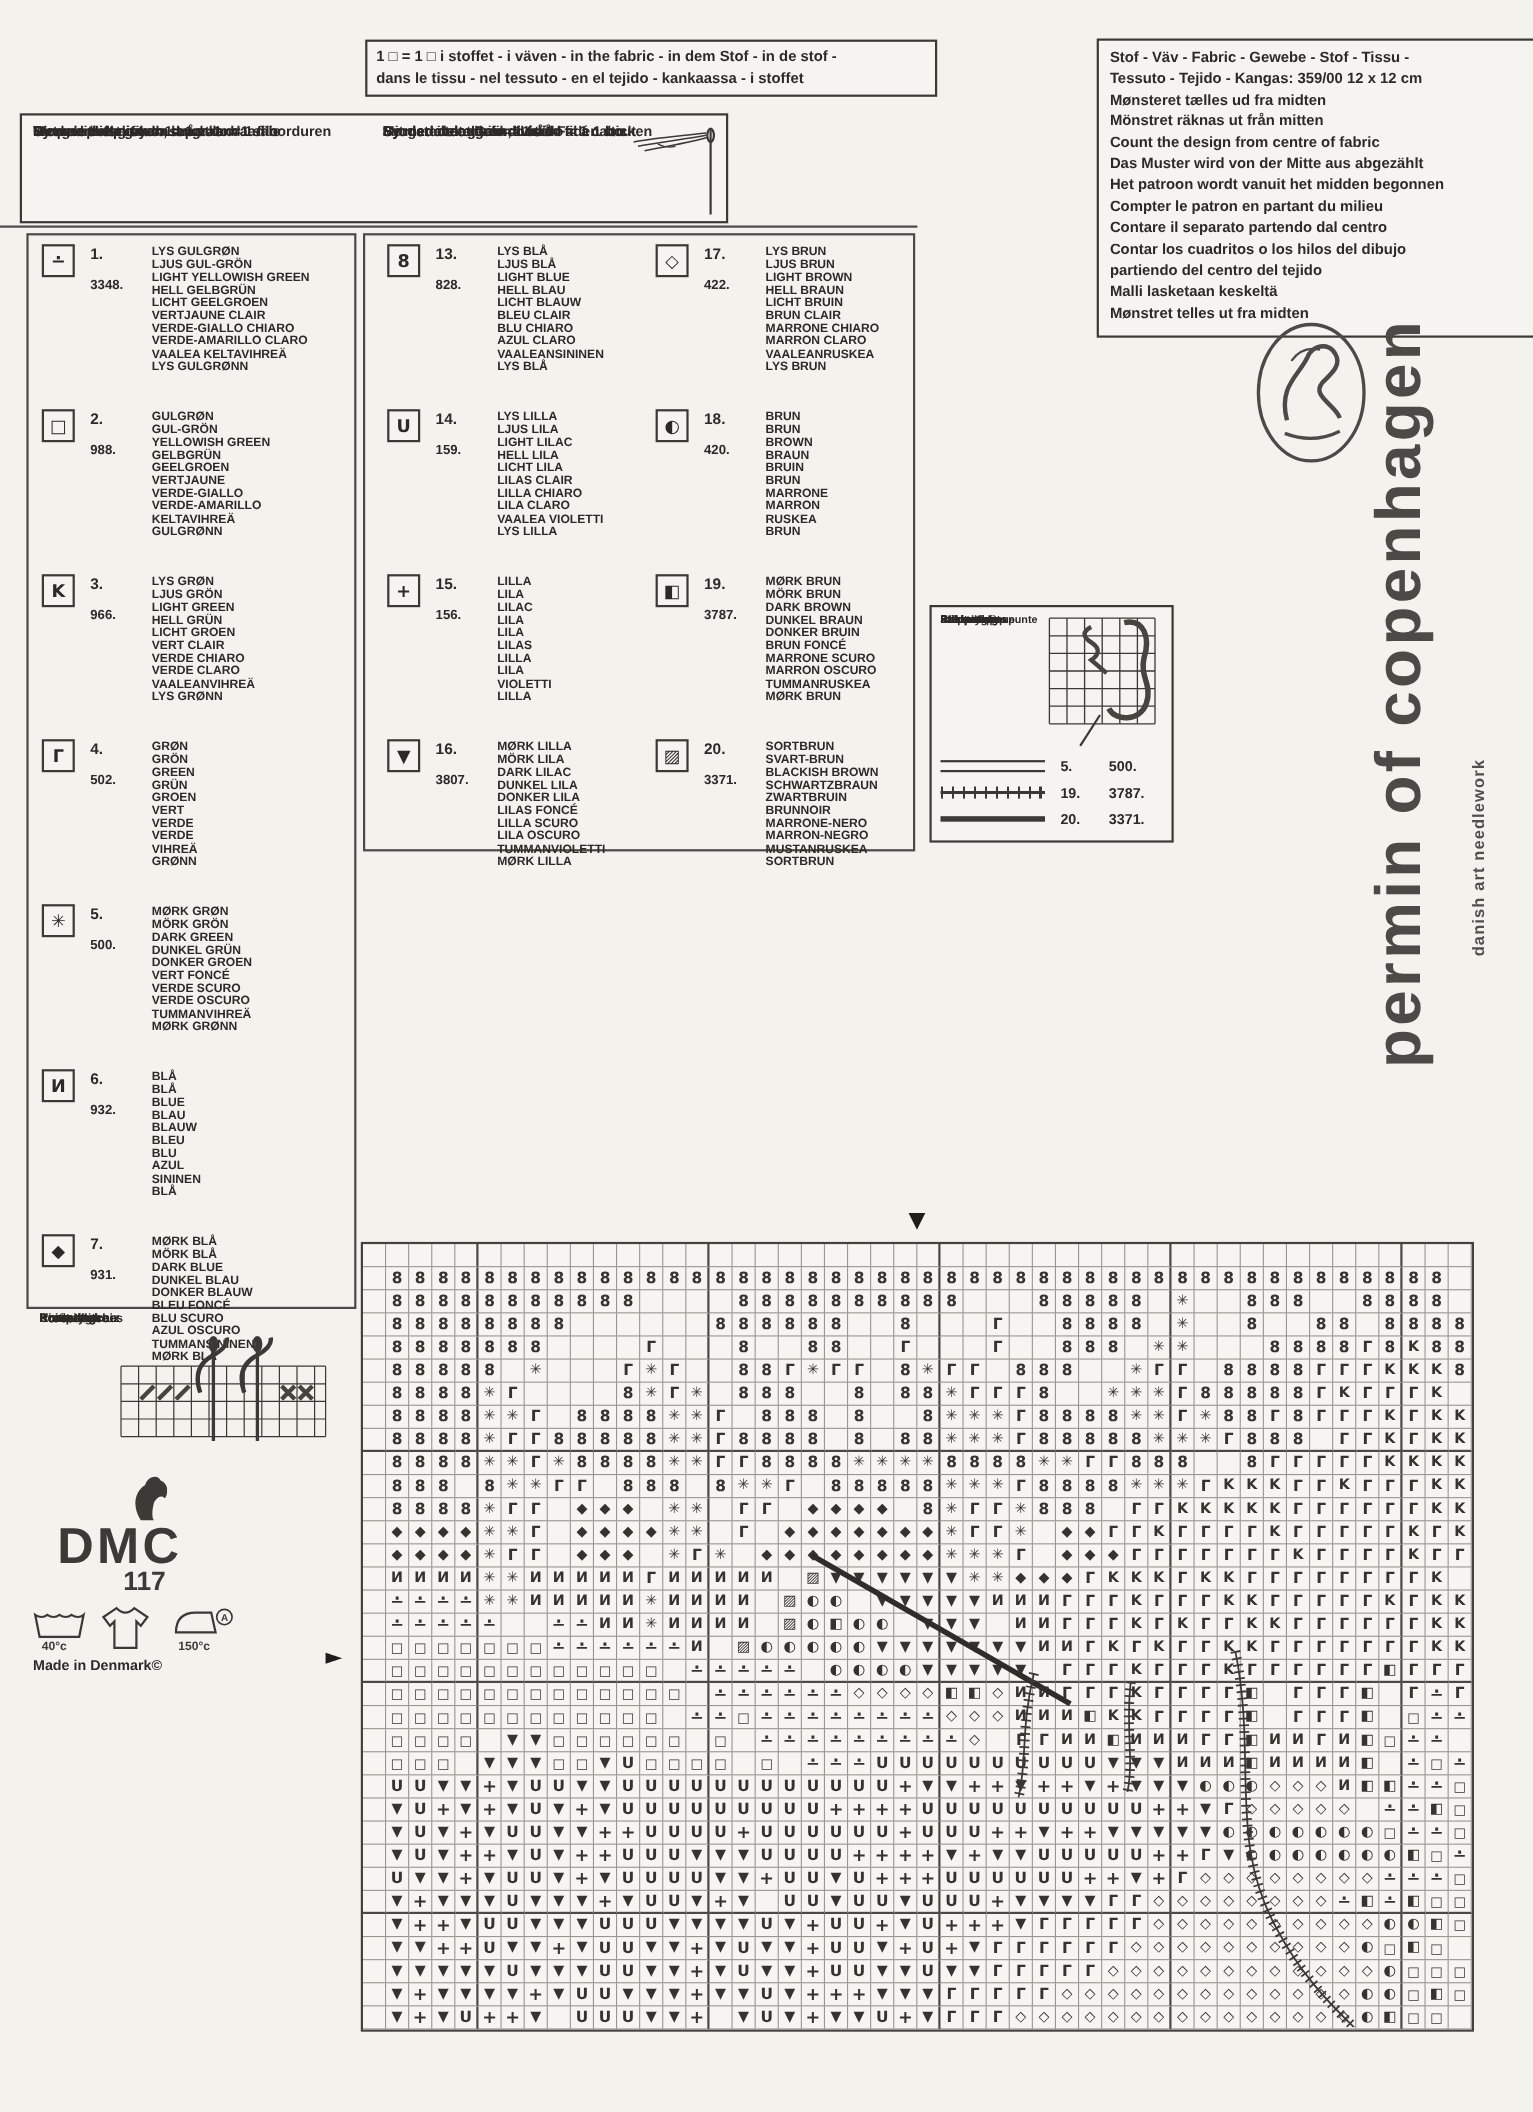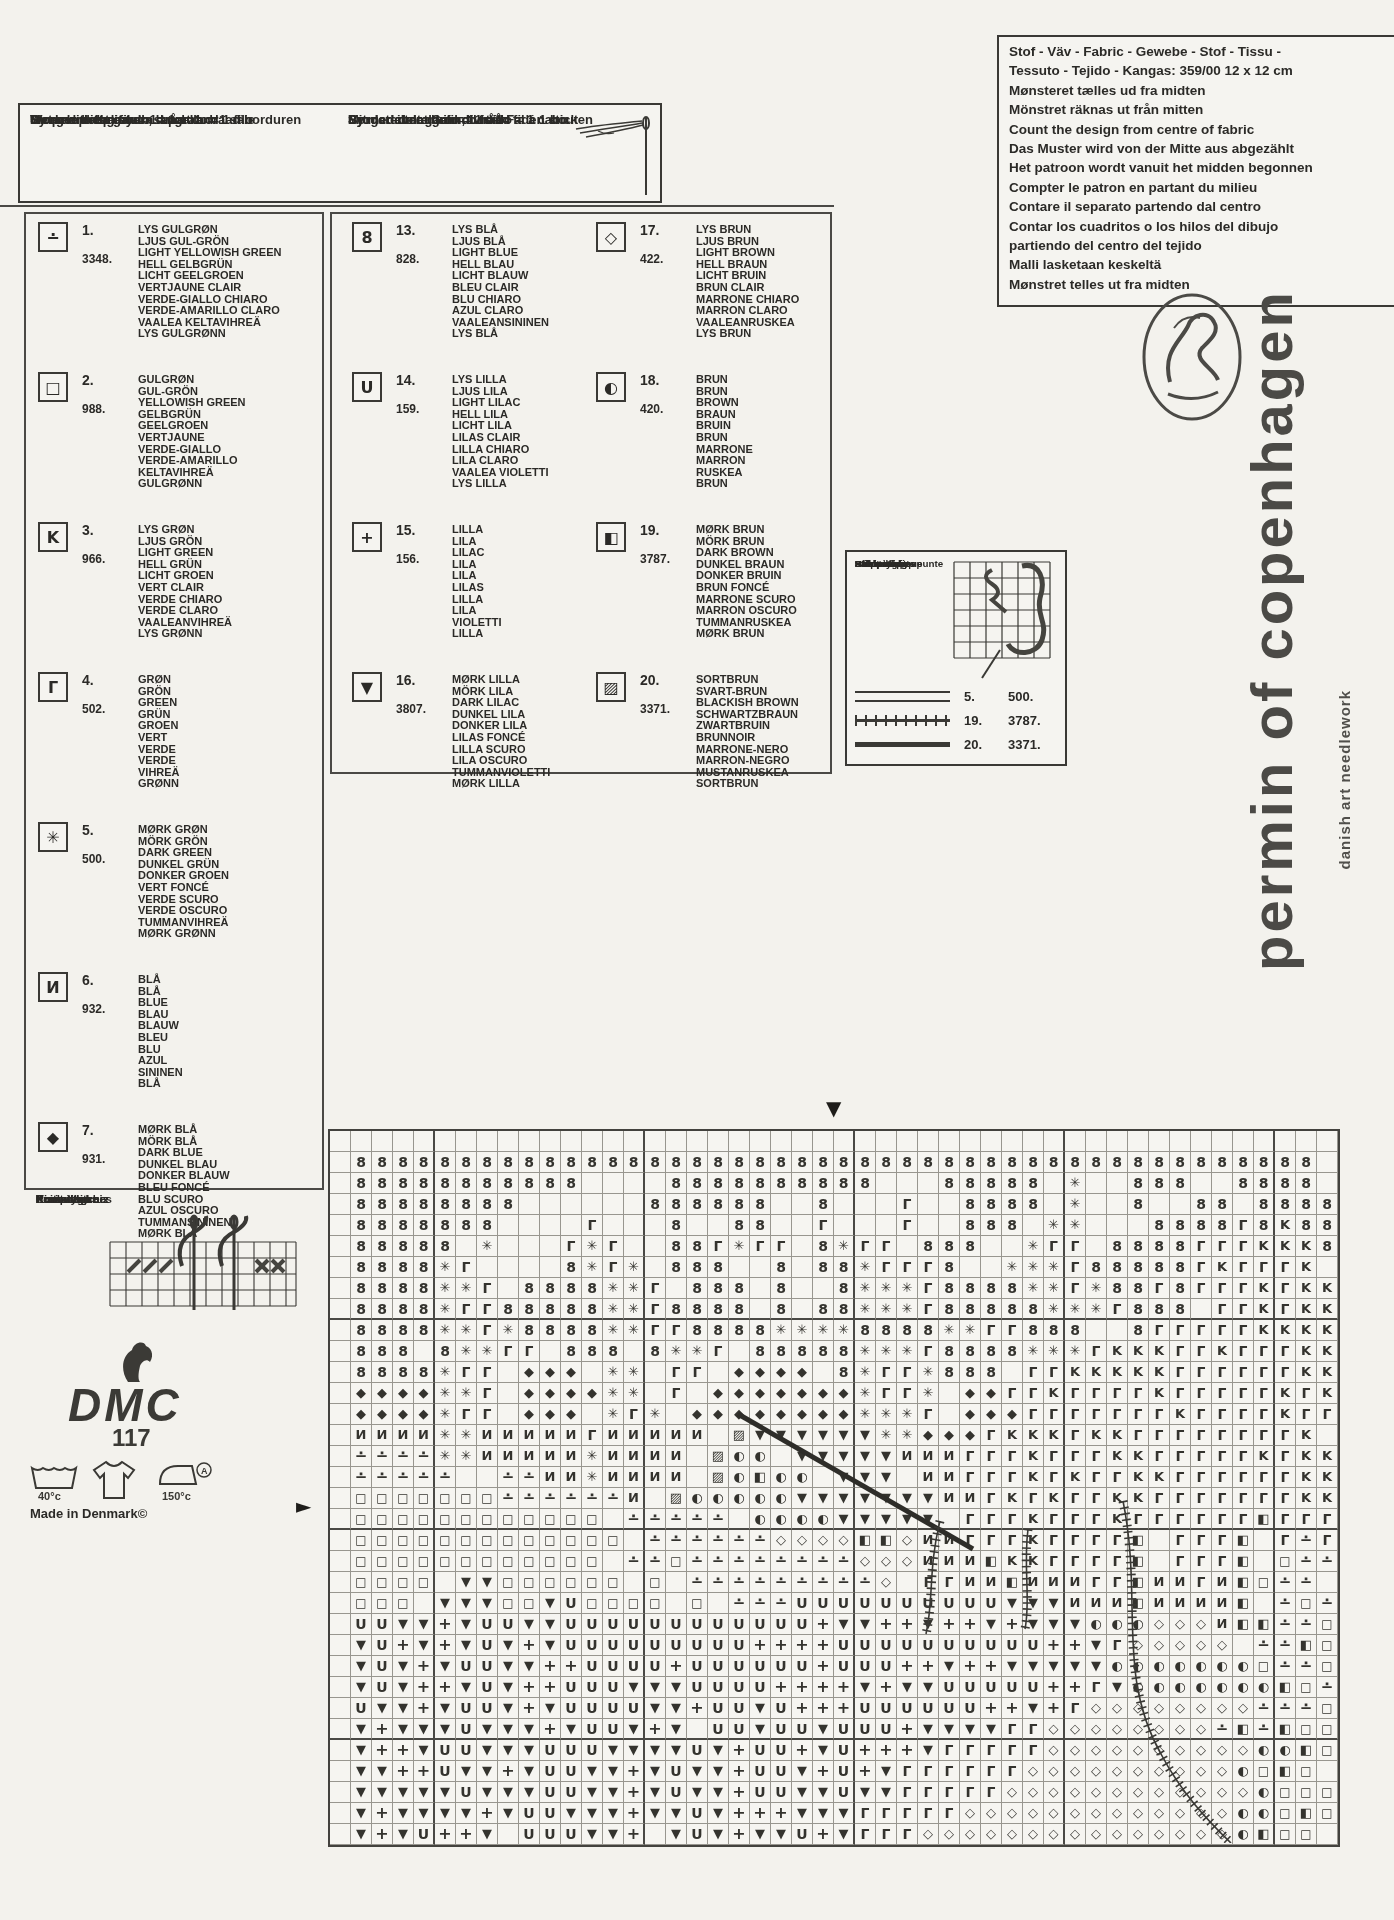--- a/index.html
+++ b/index.html
@@ -51,20 +51,24 @@
   .made{font-size:13px;font-weight:bold;}
   .rule{background:#4a4945;}
   svg{display:block;}
 </style>
 </head>
 <body>
 
 <div class="page">
 
 
+  <div class="abs box" style="left:332px;top:36px;width:500px;height:42px;padding:3px 8px;">
+    <div class="fab-line">1 □ = 1 □ i stoffet - i väven - in the fabric - in dem Stof - in de stof -</div>
+    <div class="fab-line">dans le tissu - nel tessuto - en el tejido - kankaassa - i stoffet</div>
+  </div>
 
   <div class="abs box" style="left:18px;top:103px;width:640px;height:96px;">
     <div class="abs smallcaps" style="left:10px;top:6px;">
         <div class="abs smallcaps ln">Sy med delt garn = 1 tråd</div>
         <div class="abs smallcaps ln">Work with split yarn = 1 strand</div>
         <div class="abs smallcaps ln">Met gesplitst garen, d.w.z. 1 draad borduren</div>
         <div class="abs smallcaps ln">Ricamare con filato separato = 1 filo</div>
         <div class="abs smallcaps ln">Ompele halkaistulla langalla = 1 säie</div>
       </div>
     <div class="abs smallcaps" style="left:328px;top:6px;">
@@ -489,21 +493,21 @@
           <ellipse cx="126" cy="10" rx="3" ry="6"></ellipse>
         <path d="M74 54 q-8 -24 12 -34 q14 -8 12 -16" stroke-width="4"></path>
         <path d="M114 54 q-8 -24 12 -34 q14 -8 12 -16" stroke-width="4"></path>
       </g>
     </g>
   </svg>
 
   <svg class="abs" width="44" height="46" viewBox="0 0 44 46" style="left:108px;top:1338px;">
     <path d="M20 44 C12 32 14 18 24 12 C26 4 36 2 38 8 C44 10 46 18 42 24 C38 20 34 24 32 28 C30 36 30 42 32 44 Z" fill="#3b3a36"></path>
   </svg>
-  <div class="abs dmc-word" style="left:68px;top:1378px;font-style:italic;">DMC</div>
+  <div class="abs dmc-word" style="left:52px;top:1378px;">DMC</div>
   <div class="abs dmc-num" style="left:112px;top:1424px;">117</div>
 
   <div class="abs" style="left:28px;top:1458px;display:flex;gap:10px;align-items:flex-start;">
     <svg width="52" height="44" viewBox="0 0 52 44">
       <path d="M4 10 q6 4 11 0 q6 4 11 0 q6 4 11 0 q6 4 11 0 L44 30 H8 Z" fill="none" stroke="#3a3935" stroke-width="2"></path>
       <text x="10" y="42" font-size="11" font-weight="bold" fill="#3a3935" font-family="Liberation Sans, sans-serif">40°c</text>
     </svg>
     <svg width="48" height="44" viewBox="0 0 48 44">
       <path d="M16 4 L4 12 L10 20 L14 16 L14 40 L34 40 L34 16 L38 20 L44 12 L32 4 Q24 12 16 4 Z" fill="none" stroke="#3a3935" stroke-width="2"></path>
     </svg>

